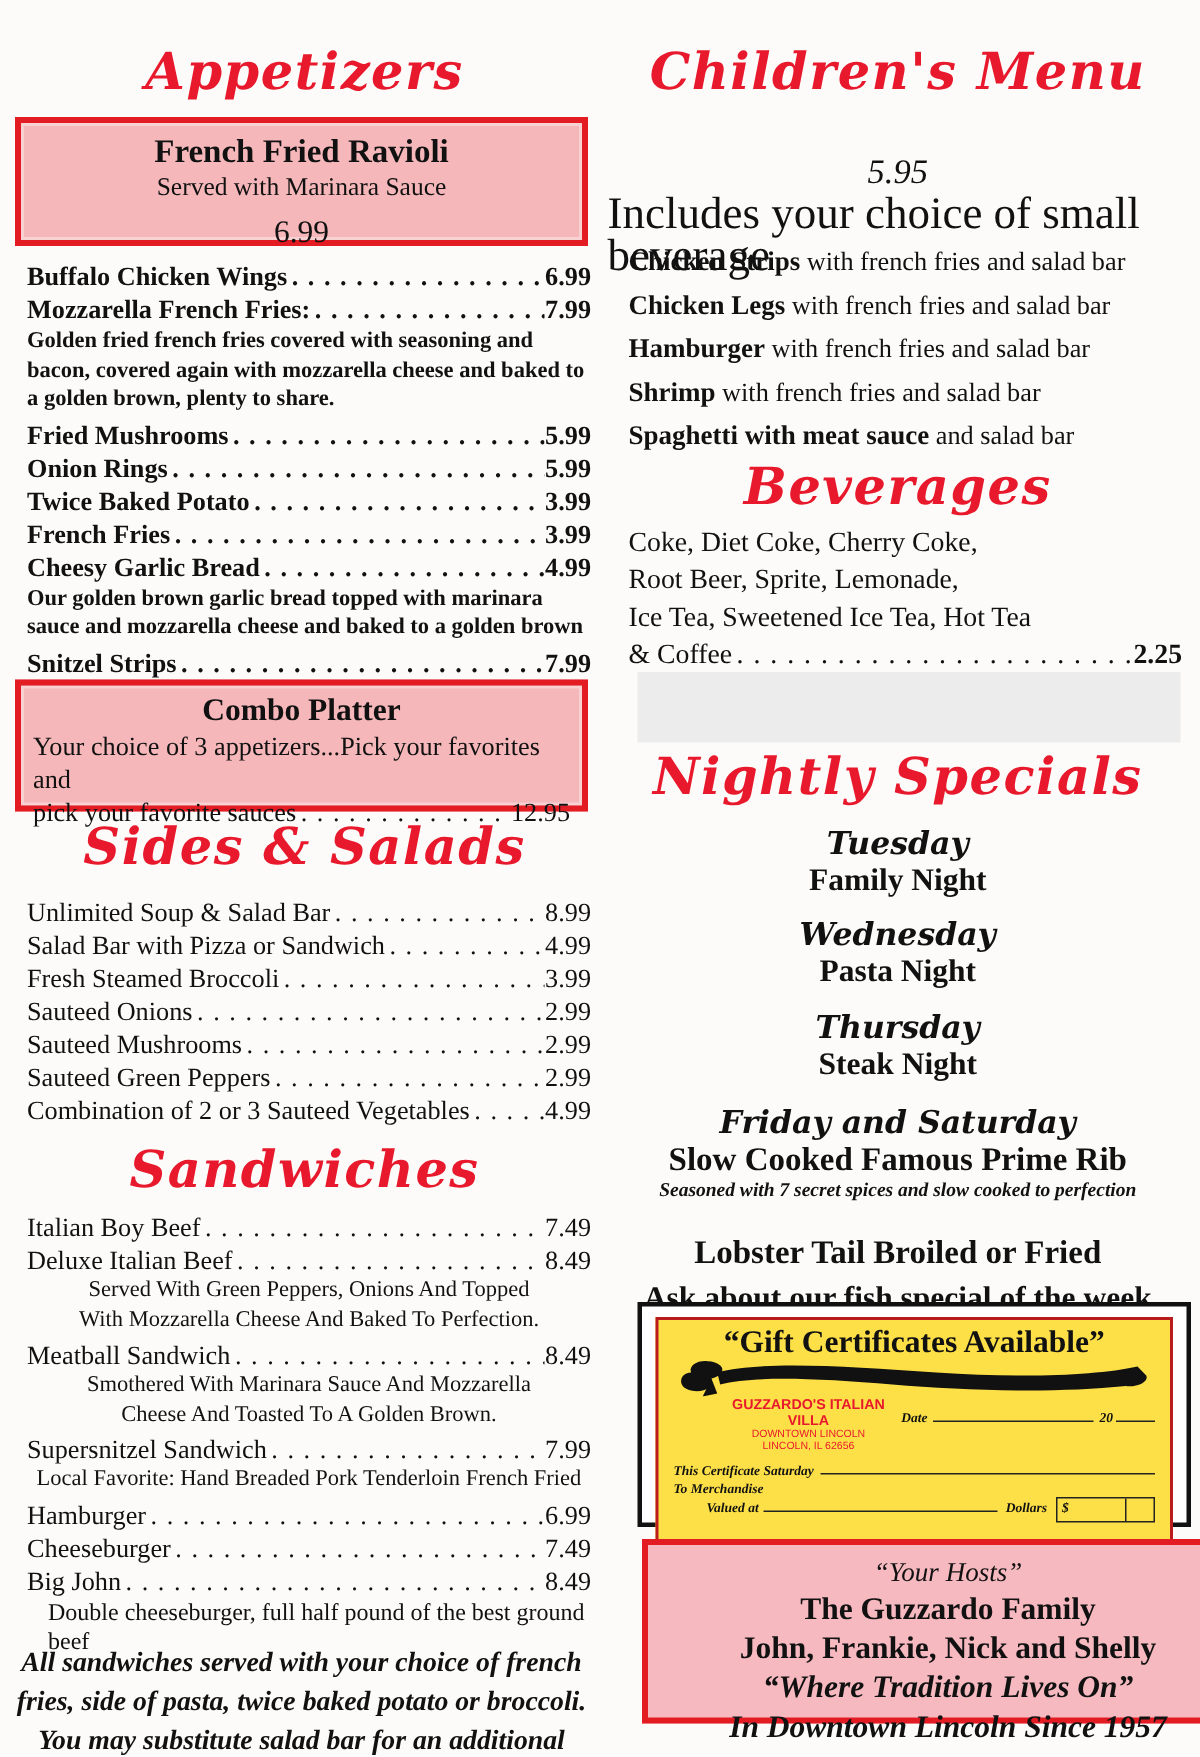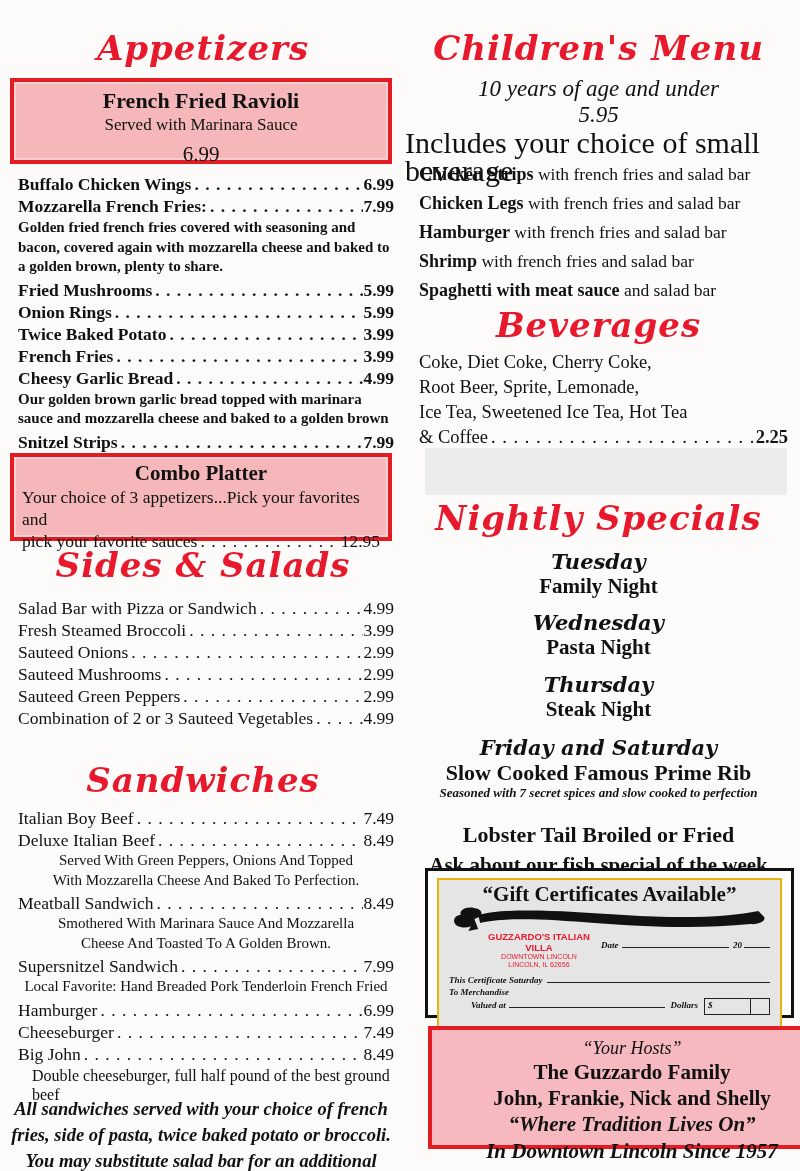--- a/index.html
+++ b/index.html
@@ -63,21 +63,21 @@
   .day-script{
     font-family:"DejaVu Serif", serif;font-style:italic;font-weight:600;
     font-size:21px;line-height:25px;text-align:center;
   }
   .day-special{font-weight:bold;font-size:21px;line-height:25px;text-align:center;}
   .special-note{font-weight:bold;font-style:italic;font-size:13px;line-height:15px;text-align:center;}
 
   .gift-outer{
     position:absolute;background:#fff;border:3px solid #111;padding:7px 9px;
   }
-  .gift-cert{border:2px solid #eab308;background:#e5e5e5;padding:2px 10px 6px 10px;position:relative;}
+  .gift-cert{border:2px solid #b91c1c;background:#fde047;padding:2px 10px 6px 10px;position:relative;}
   .gift-banner{font-weight:bold;font-size:21px;line-height:25px;text-align:center;}
   .ribbon{display:block;width:100%;height:26px;margin-top:-2px;}
   .cert-row1{display:flex;justify-content:space-between;align-items:flex-start;margin-top:0px;}
   .cert-brand{color:#e8192c;text-align:center;font-family:"Liberation Sans", sans-serif;}
   .cert-brand .nm{font-weight:bold;font-size:9.5px;line-height:11px;}
   .cert-brand .ad{font-size:7px;line-height:8px;}
   .cert-date{font-style:italic;font-weight:bold;font-size:9px;display:flex;align-items:baseline;margin-top:6px;width:180px;}
   .u{border-bottom:1px solid #222;display:inline-block;height:10px;}
   .cert-line{font-style:italic;font-weight:bold;font-size:9px;display:flex;align-items:baseline;margin-top:6px;}
   .cert-small{font-style:italic;font-weight:bold;font-size:9px;line-height:10px;}
@@ -163,20 +163,25 @@
       <span class="mi-name">pick your favorite sauces</span>
       <span class="dots"></span>
       <span class="mi-price">12.95</span>
     </div>
   </div>
 
   <div class="abs script-heading" style="top:533px;">Sides &amp; Salads</div>
 
   <div class="abs menu-list" style="top:585px;">
     <div class="menu-row">
+      <span class="mi-name">Unlimited Soup &amp; Salad Bar</span>
+      <span class="dots"></span>
+      <span class="mi-price">8.99</span>
+    </div>
+    <div class="menu-row">
       <span class="mi-name">Salad Bar with Pizza or Sandwich</span>
       <span class="dots"></span>
       <span class="mi-price">4.99</span>
     </div>
     <div class="menu-row">
       <span class="mi-name">Fresh Steamed Broccoli</span>
       <span class="dots"></span>
       <span class="mi-price">3.99</span>
     </div>
     <div class="menu-row">
@@ -244,21 +249,20 @@
     </div>
     <p class="desc" style="margin:1px 0 0 14px;font-size:16px;">Double cheeseburger, full half pound of the best ground beef</p>
   </div>
 
   <div class="abs footnote" style="top:1084px;left:0px;right:4px;">All sandwiches served with your choice of french fries, side of pasta, twice baked potato or broccoli. You may substitute salad bar for an additional $2.99.</div>
 </div>
 
 <div class="col col-right">
 
   <div class="abs script-heading" style="top:16px;">Children's Menu</div>
-  <div class="abs c-sub1" style="top:64px;">10 years of age and under</div>
   <div class="abs c-price" style="top:90px;">5.95</div>
   <div class="abs c-sub2" style="top:117px;">Includes your choice of small beverage</div>
 
   <div class="abs" style="top:151px;">
     <div class="kid-item"><b>Chicken Strips</b><span> with french fries and salad bar</span></div>
     <div class="kid-item"><b>Chicken Legs</b><span> with french fries and salad bar</span></div>
     <div class="kid-item"><b>Hamburger</b><span> with french fries and salad bar</span></div>
     <div class="kid-item"><b>Shrimp</b><span> with french fries and salad bar</span></div>
     <div class="kid-item"><b>Spaghetti with meat sauce</b><span> and salad bar</span></div>
   </div>

